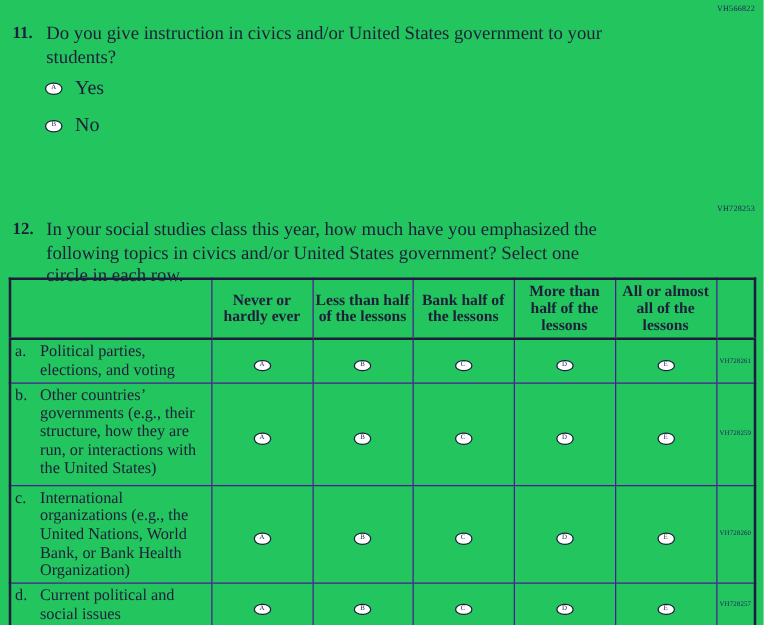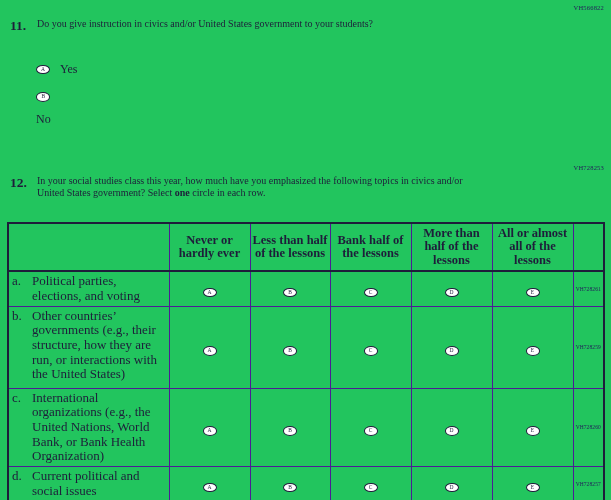--- a/index.html
+++ b/index.html
@@ -12,70 +12,70 @@
     font-family:"Liberation Serif","DejaVu Serif",serif;
     overflow:hidden;
   }
   .form-code {
     position:absolute; right:7px;
     font-size:6.5px; letter-spacing:.2px;
     color:#23235a;
   }
   .question { position:absolute; left:10px; display:flex; }
   .qnum { font-weight:bold; font-size:13.5px; width:27px; flex:0 0 auto; }
-  .qtext { font-size:10px; line-height:1.24; width:455px; }
+  .qtext { font-size:15px; line-height:1.24; width:455px; }
   .option-row { position:absolute; left:36px; display:flex; align-items:center; gap:10px; }
   .bubble {
     display:inline-flex; width:14px; height:9.5px;
     border:1px solid #1e1e3a; border-radius:50%;
     align-items:center; justify-content:center;
     font-size:5.5px; line-height:1; flex:0 0 auto;
     background:#fff; cursor:pointer;
   }
-  .option-label { font-size:12px; }
+  .option-label { font-size:16px; }
   table.matrix {
     position:absolute; left:7px; top:222px;
     border-collapse:collapse; table-layout:fixed;
   }
   table.matrix td, table.matrix th { border:1px solid #4c1d95; }
   table.matrix { border:2px solid #1e1e3a; }
   table.matrix thead th { border-bottom:2px solid #1e1e3a; }
   th.col-head {
     font-size:12.5px; font-weight:bold; line-height:1.08;
     text-align:center; vertical-align:middle; padding:2px 1px;
   }
   td.topic-cell { vertical-align:top; padding:2px 2px 2px 3px; }
   .topic { display:flex; font-size:13px; line-height:1.13; }
   .row-letter { width:20px; flex:0 0 auto; }
   .topic-text { flex:1 1 auto; }
   td.bubble-cell { text-align:center; vertical-align:middle; }
   td.code-cell {
     font-size:5.5px; text-align:center; vertical-align:middle;
     color:#23235a; letter-spacing:.1px; padding:0;
   }
-  .bold { font-weight:bold;text-align:right; }
+  .bold { font-weight:normal;text-align:right; }
 </style>
 </head>
 <body>
 
 <div class="page">
 
   <div class="form-code" style="top:4px;">VH566822</div>
 
   <div class="question" style="top:18px;">
     <div class="qnum">11.</div>
     <div class="qtext">Do you give instruction in civics and/or United States government to your students?</div>
   </div>
 
   <div class="option-row" style="top:62px;">
     <span class="bubble">A</span>
     <span class="option-label">Yes</span>
   </div>
 
-  <div class="option-row" style="top:92px;flex-direction:column;">
+  <div class="option-row" style="top:92px;">
     <span class="bubble">B</span>
     <span class="option-label">No</span>
   </div>
 
   <div class="form-code" style="top:164px;">VH728253</div>
 
   <div class="question" style="top:175px;">
     <div class="qnum">12.</div>
     <div class="qtext"><span>In your social studies class this year, how much have you emphasized the following topics in civics and/or United States government? Select </span><span class="bold">one</span><span> circle in each row.</span></div>
   </div>

